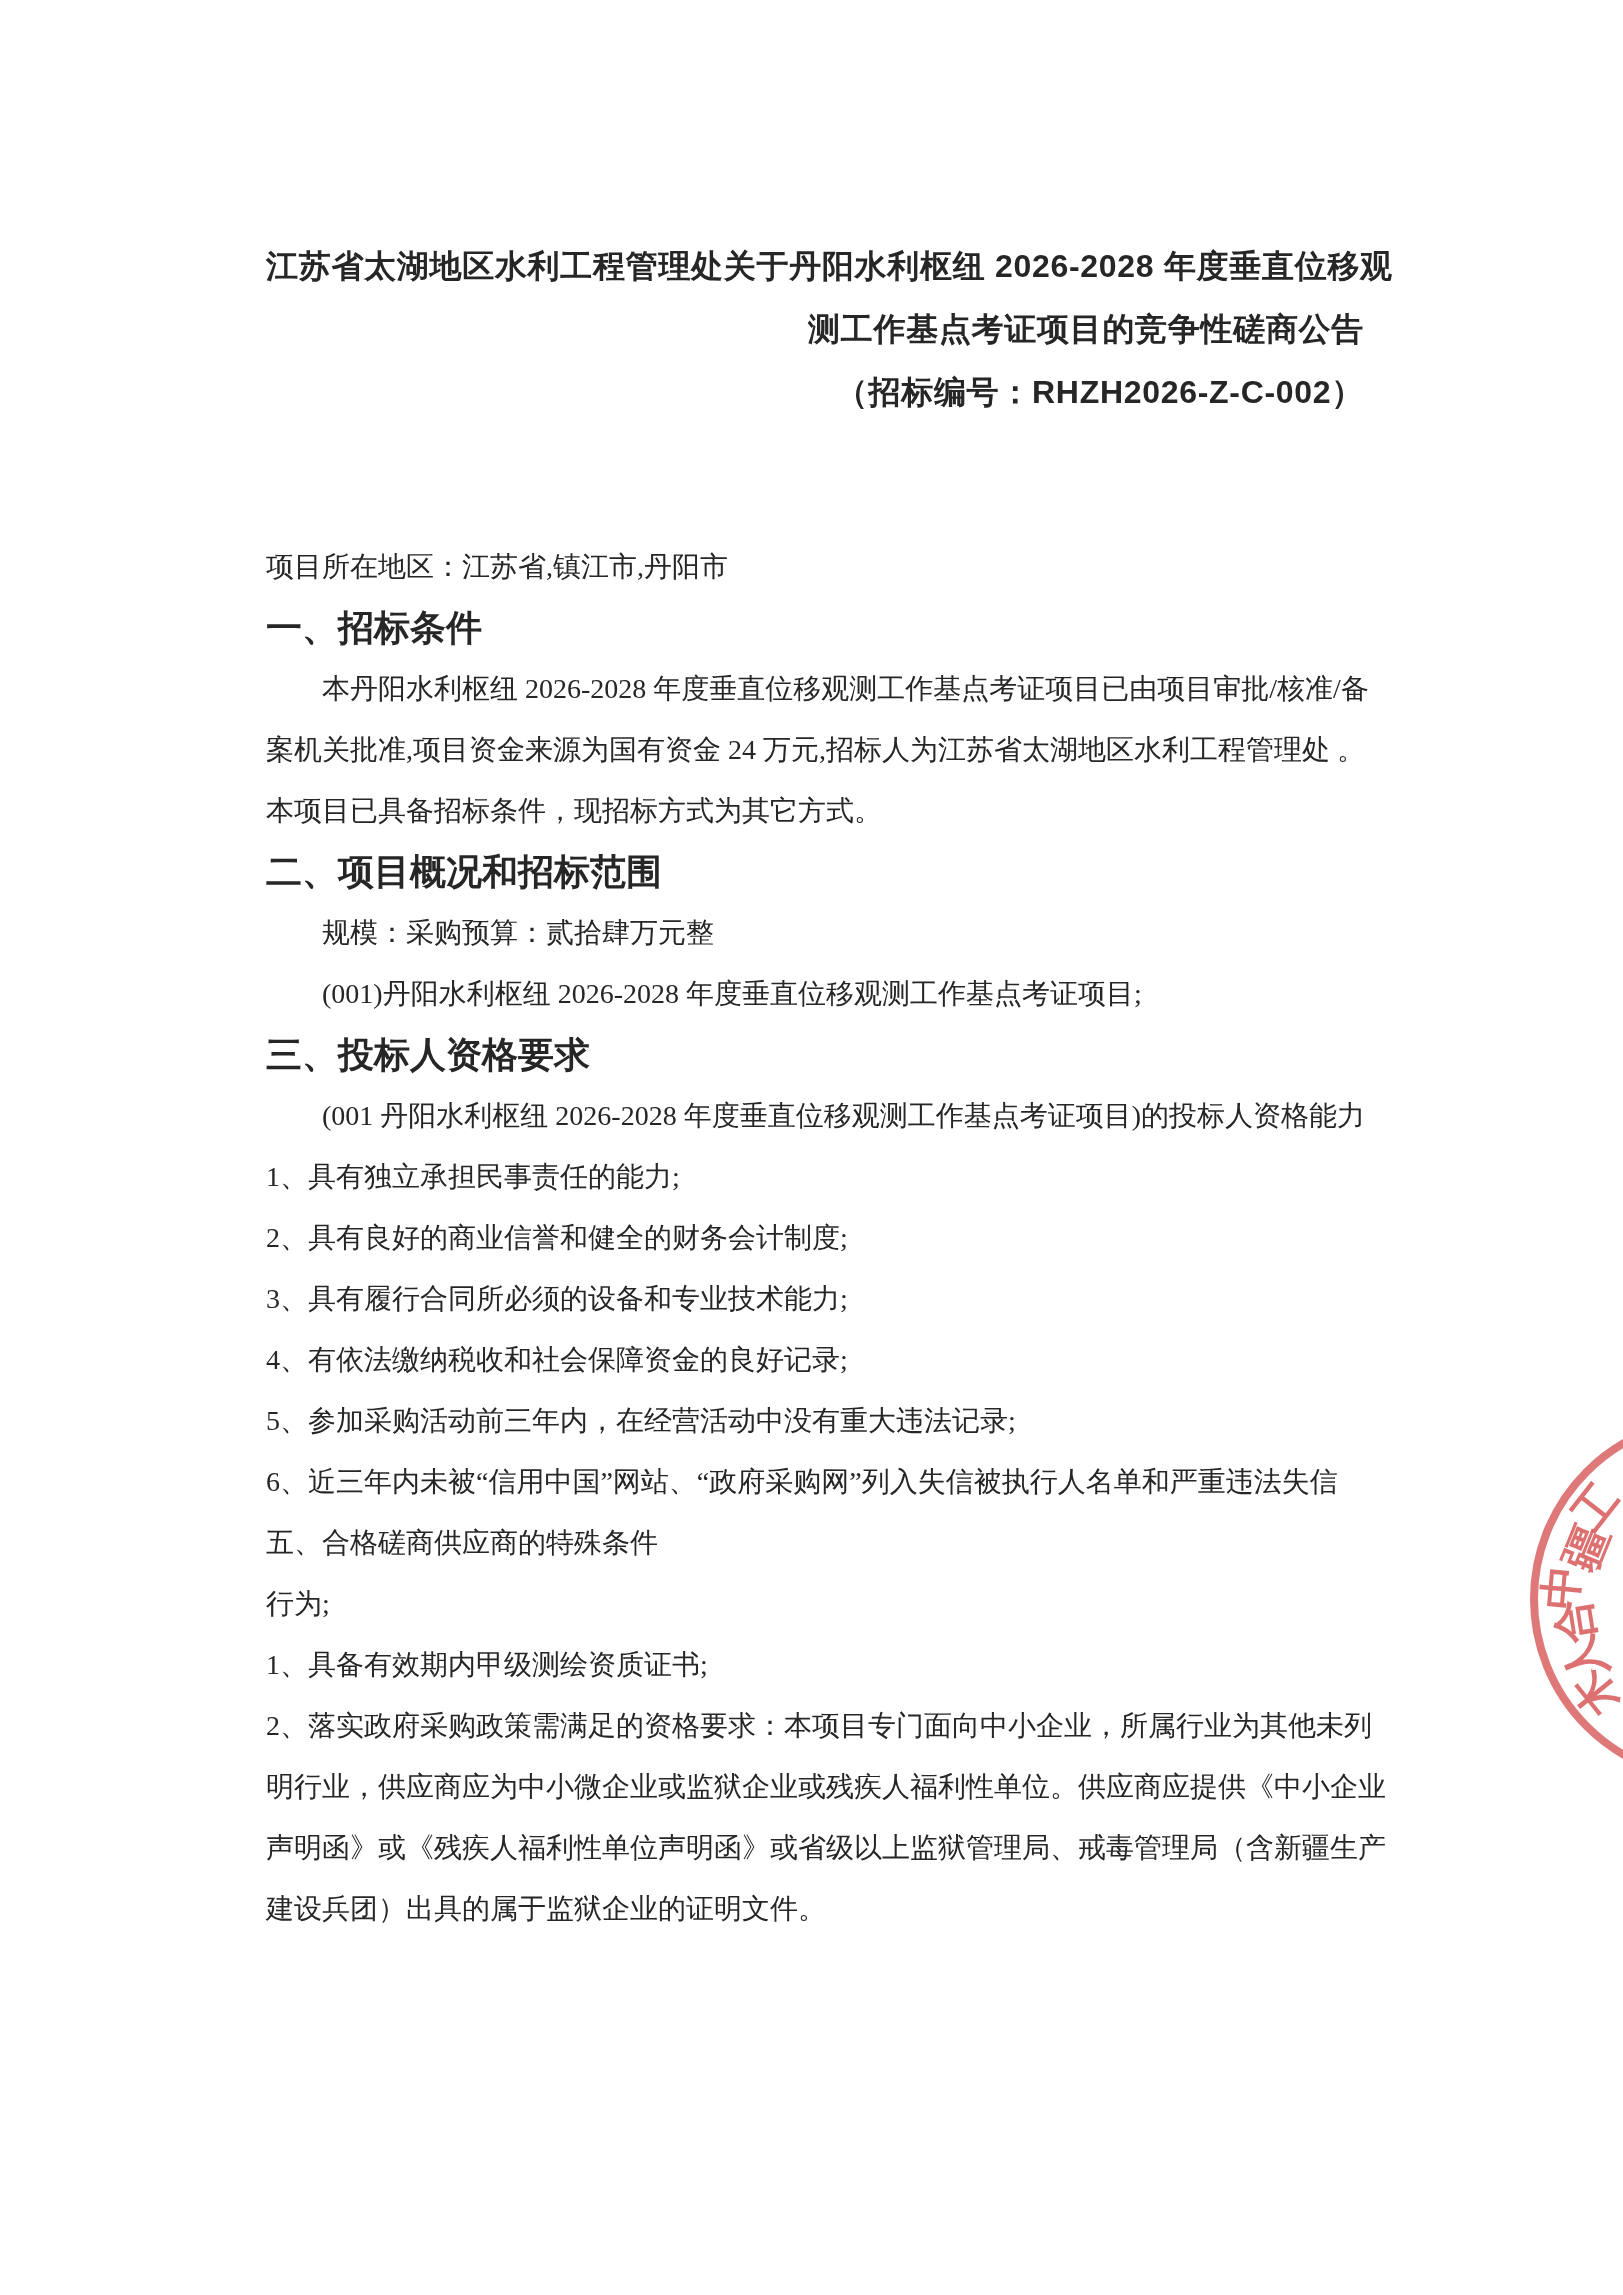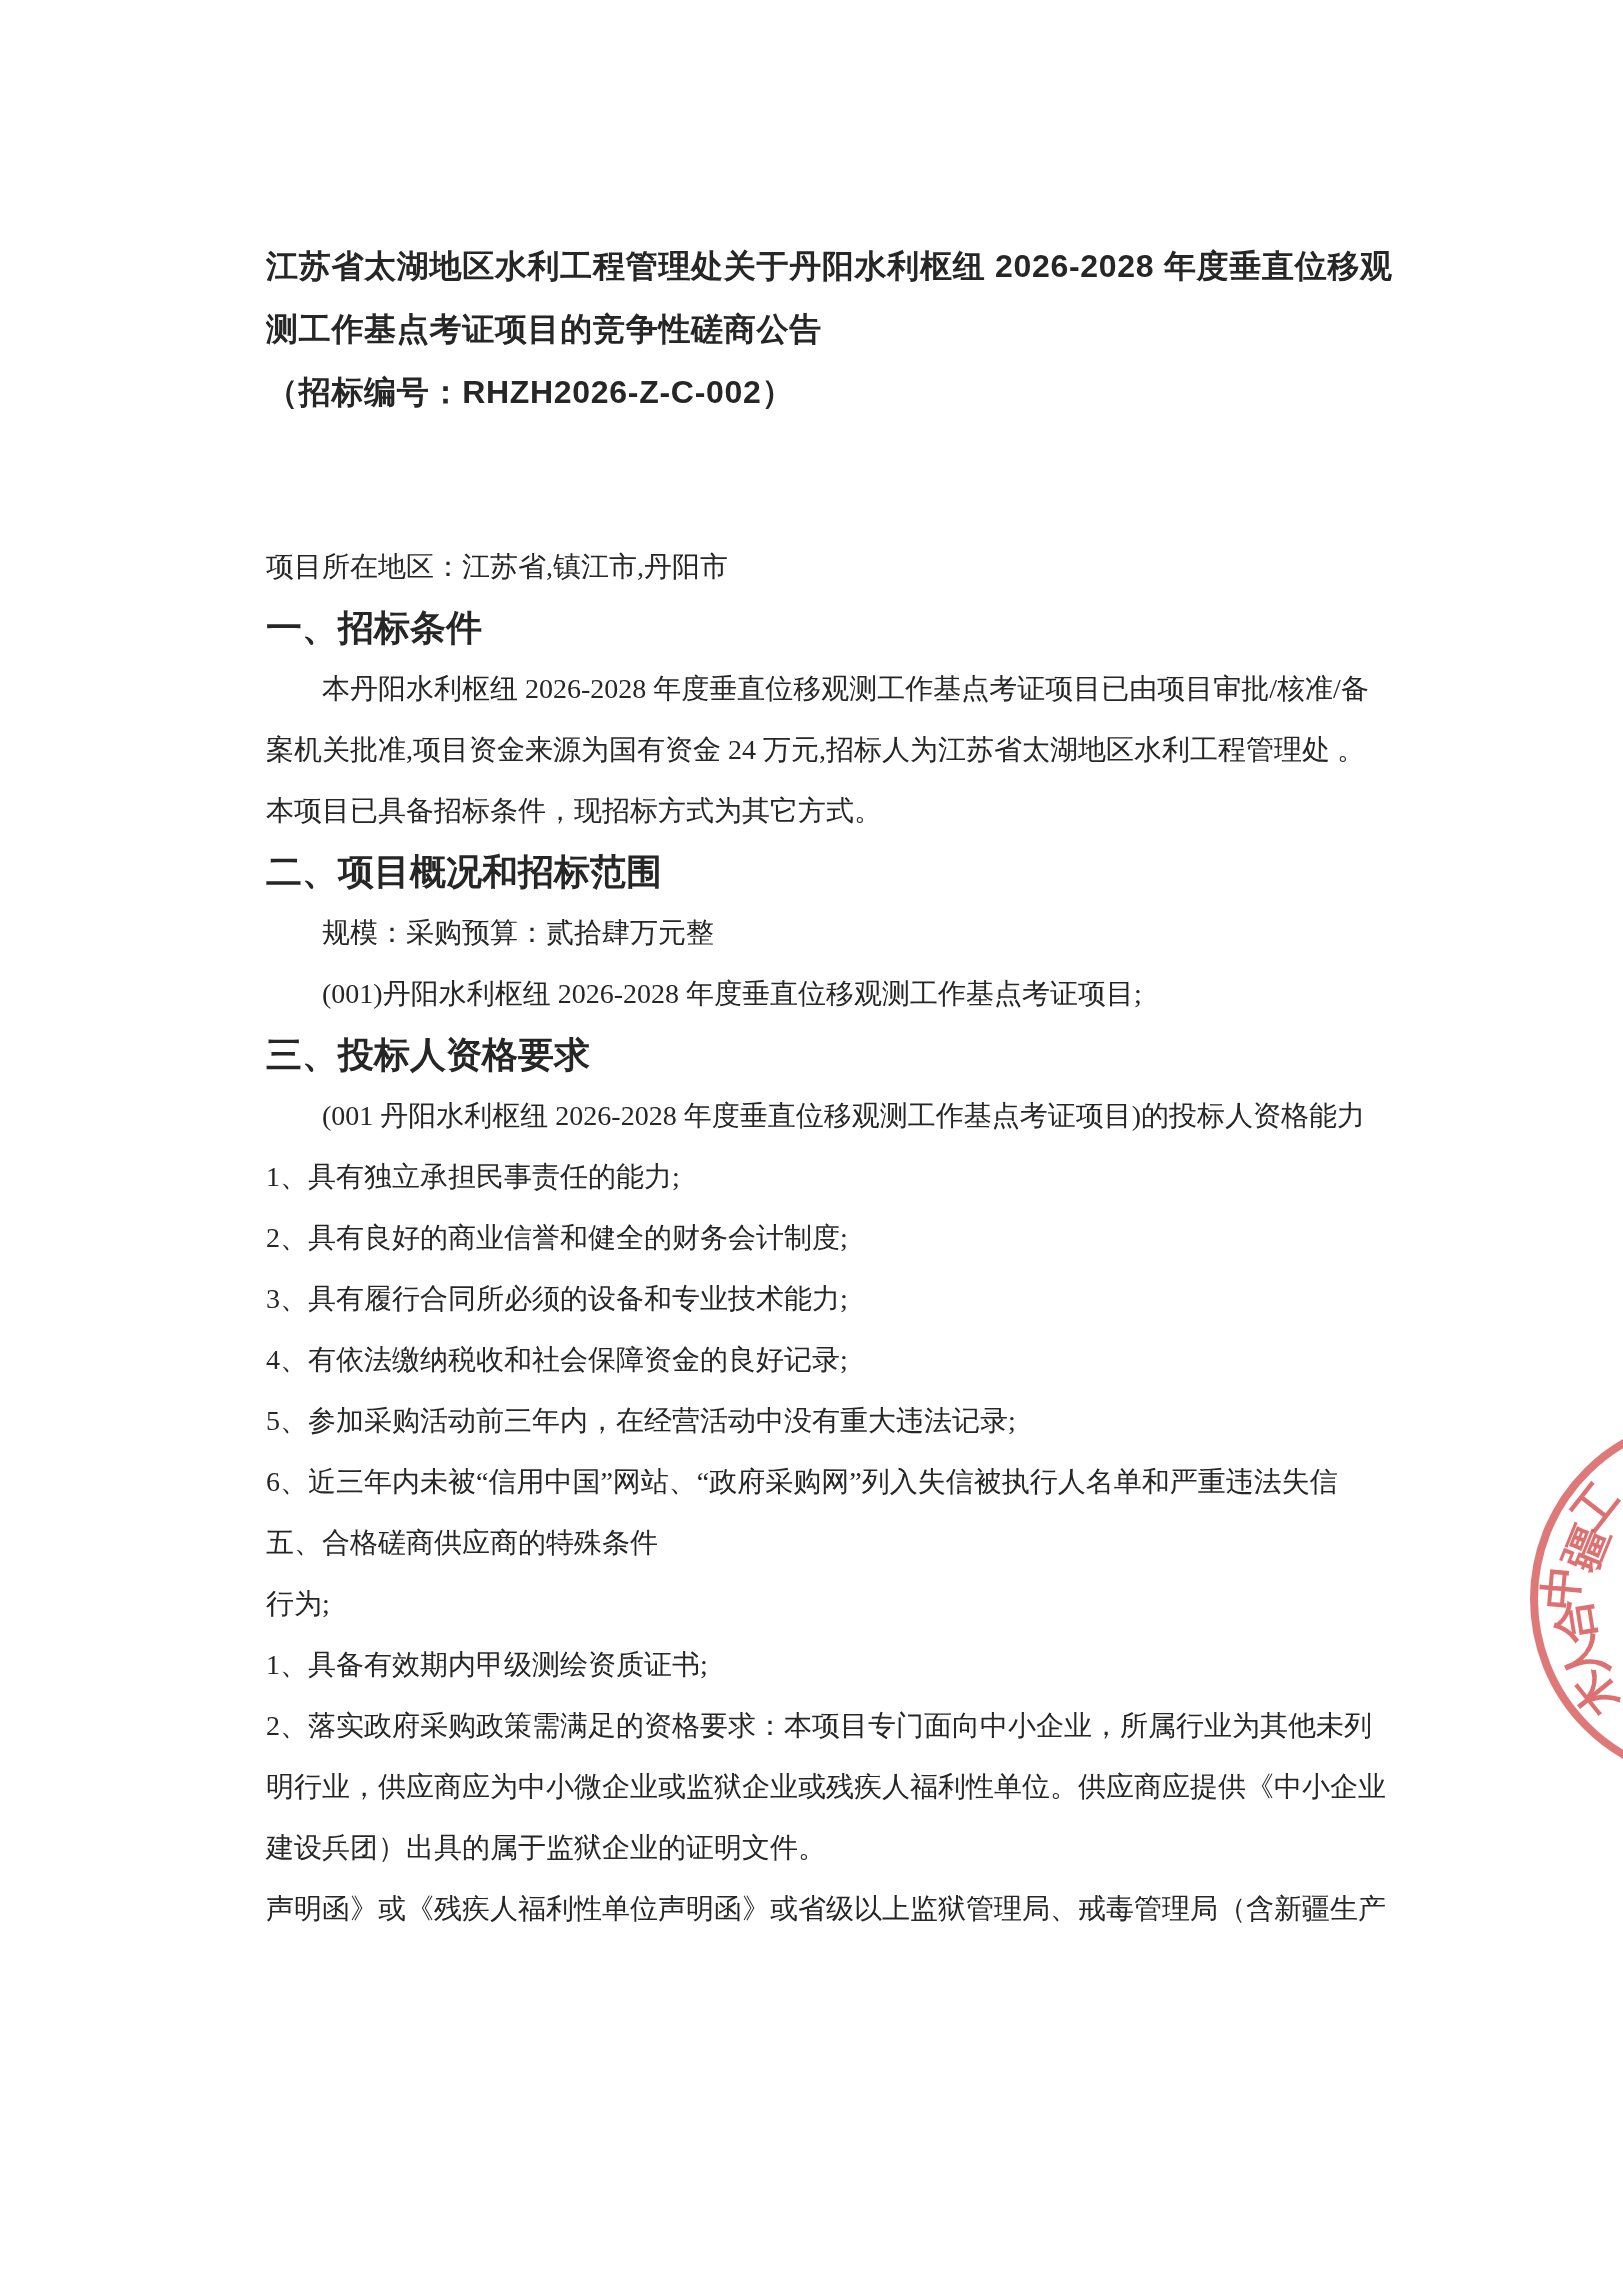--- a/index.html
+++ b/index.html
@@ -15,21 +15,21 @@
   .content {
     position: absolute;
     left: 266px;
     top: 235px;
     width: 1098px;
   }
   .title-line {
     font-family: "Liberation Sans", "DejaVu Sans", sans-serif;
     font-size: 32px;
     font-weight: 700;
-    text-align: left;
+    text-align: right;
     line-height: 63px;
     height: 63px;
     white-space: nowrap;
     letter-spacing: 0.7px;
   }
   .title-gap { height: 112px; }
   .line {
     font-size: 28px;
     line-height: 61px;
     height: 61px;
@@ -98,22 +98,22 @@
     <div class="line">3、具有履行合同所必须的设备和专业技术能力;</div>
     <div class="line">4、有依法缴纳税收和社会保障资金的良好记录;</div>
     <div class="line">5、参加采购活动前三年内，在经营活动中没有重大违法记录;</div>
     <div class="line">6、近三年内未被“信用中国”网站、“政府采购网”列入失信被执行人名单和严重违法失信</div>
     <div class="line">五、合格磋商供应商的特殊条件</div>
 
     <div class="line">行为;</div>
     <div class="line">1、具备有效期内甲级测绘资质证书;</div>
     <div class="line">2、落实政府采购政策需满足的资格要求：本项目专门面向中小企业，所属行业为其他未列</div>
     <div class="line">明行业，供应商应为中小微企业或监狱企业或残疾人福利性单位。供应商应提供《中小企业</div>
+    <div class="line">声明函》或《残疾人福利性单位声明函》或省级以上监狱管理局、戒毒管理局（含新疆生产</div>
     <div class="line">建设兵团）出具的属于监狱企业的证明文件。</div>
-    <div class="line">声明函》或《残疾人福利性单位声明函》或省级以上监狱管理局、戒毒管理局（含新疆生产</div>
 
   </div>
 
   <div>
     <div class="seal-ring"></div>
     <div class="seal-char sc1">工</div>
     <div class="seal-char sc2">疆</div>
     <div class="seal-char sc3">中</div>
     <div class="seal-char sc4">合</div>
     <div class="seal-char sc5">人</div>

